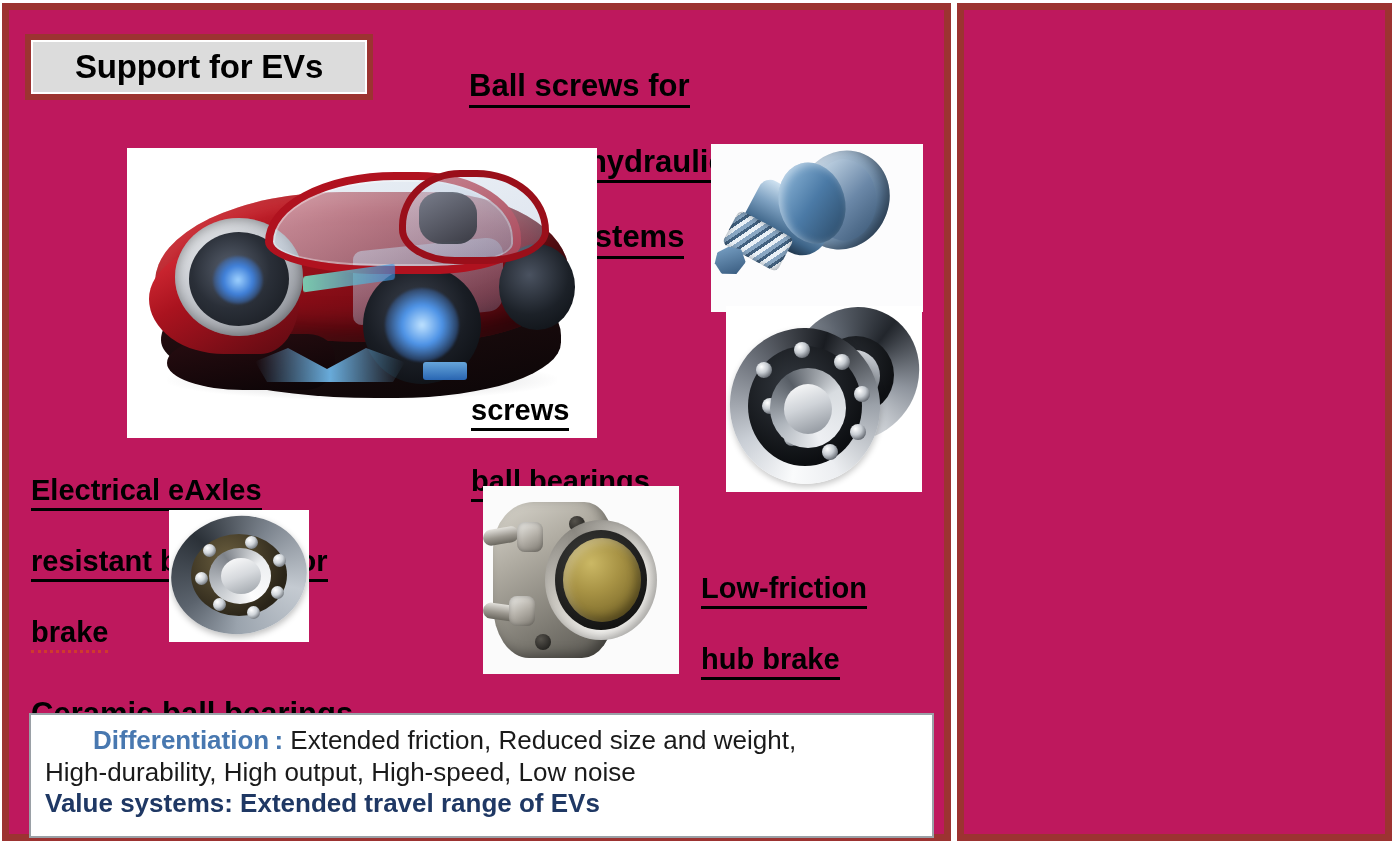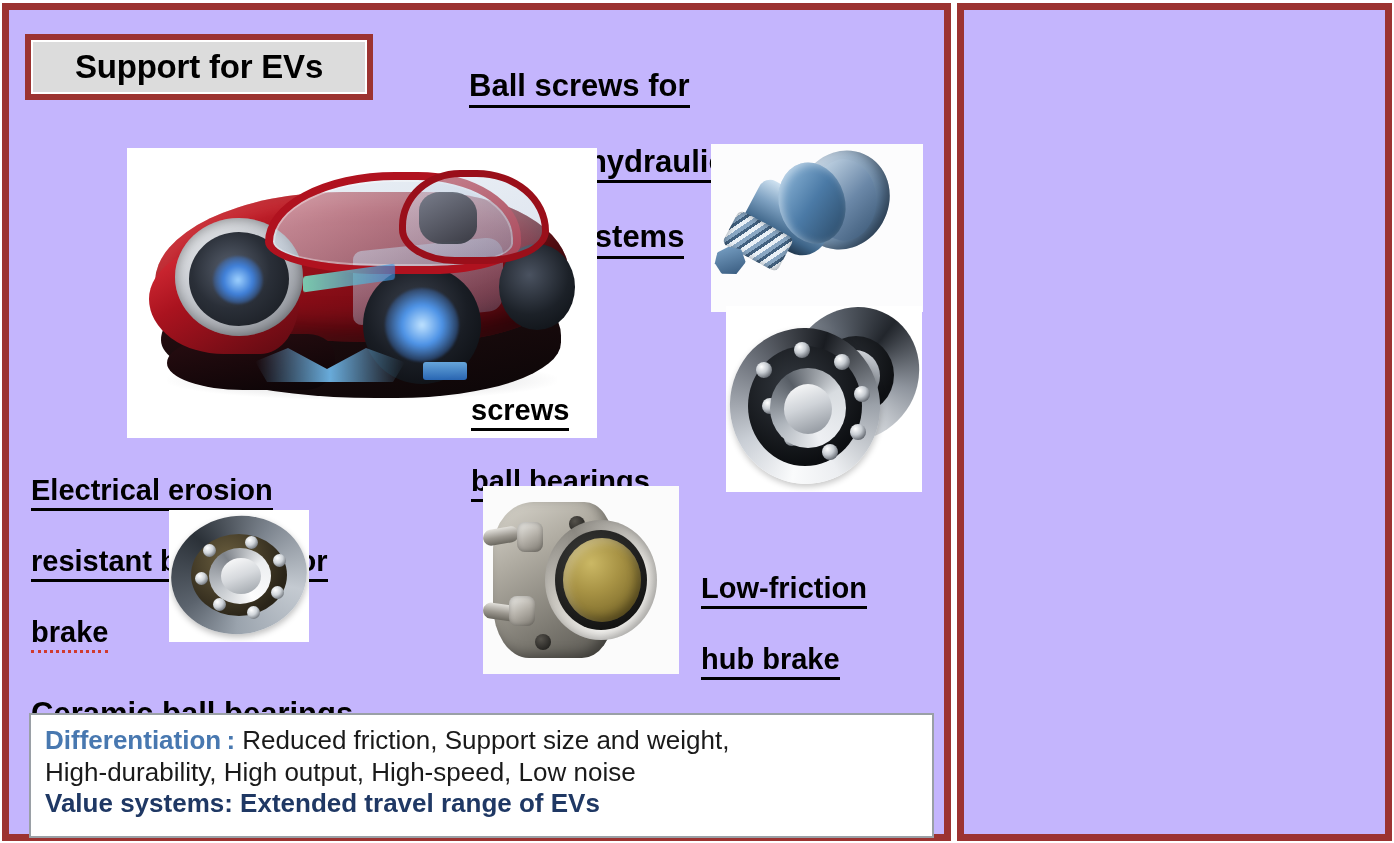--- a/index.html
+++ b/index.html
@@ -9,21 +9,21 @@
     background:#ffffff;
     font-family:"Liberation Sans", sans-serif;
     overflow:hidden;
     position:relative;
   }
   .stage{position:absolute;inset:0;width:1394px;height:843px;}
 
   
   .panel{
     position:absolute;
-    background:#c4b5fd;
+    background:#be185d;
     border:7px solid var(--brick,#9c3331);
     box-sizing:border-box;
   }
   #panel-left{left:2px;top:3px;width:949px;height:838px;}
   #panel-right{left:957px;top:3px;width:435px;height:838px;}
 
   
   .title-chip{
     position:absolute;
     background:#dcdcdc;
@@ -295,21 +295,21 @@
   .diffbox{
     position:absolute;
     background:#ffffff;
     border:2px solid #9aa0a6;
     box-sizing:border-box;
   }
   #diff-ev{left:20px;top:703px;width:905px;height:125px;padding:10px 14px 0 14px;}
 
   .d-line{display:block;line-height:1.22;}
   #diff-ev .d-line{font-size:26px;color:#1a1a1a;}
-  #diff-ev .d-head{color:#4878b0;font-weight:bold;}
+  #diff-ev .d-head{color:#4878b0;font-weight:bold;margin-left:48px;}
   #diff-ev .d-value{color:#1f3864;font-weight:bold;}
 </style>
 </head>
 <body>
 
 <div class="stage">
 
   <section class="panel" id="panel-left">
 
     <div class="title-chip" id="chip-ev">
@@ -369,21 +369,21 @@
       <div class="bb-ball" style="left:96px;top:138px;"></div>
       <div class="bb-ball" style="left:124px;top:118px;"></div>
       <div class="bb-ball" style="left:128px;top:80px;"></div>
       <div class="bb-ball" style="left:108px;top:48px;"></div>
       <div class="bb-ball" style="left:68px;top:36px;"></div>
       <div class="bb-front-in"></div>
       <div class="bb-front-bore"></div>
     </div>
 
     <div class="plabel" id="lbl-eaxle">
-      <span class="ul-line">Electrical erosion</span>
+      <span class="ul-line">Electrical eAxles</span>
       <span class="ul-line">resistant bearings for</span>
       <span class="ul-line sp-err">brake</span>
     </div>
 
     <div class="pic" id="pic-eaxle">
       <div class="ea-out"></div>
       <div class="ea-track"></div>
       <div class="ea-ball" style="left:34px;top:34px;"></div>
       <div class="ea-ball" style="left:26px;top:62px;"></div>
       <div class="ea-ball" style="left:44px;top:88px;"></div>
@@ -412,21 +412,21 @@
       <span class="ul-line">Ceramic ball bearings</span>
     </div>
 
     <div class="plabel" id="lbl-hub">
       <span class="ul-line">Low-friction</span>
       <span class="ul-line">hub brake</span>
       <span class="ul-line">bearings</span>
     </div>
 
     <div class="diffbox" id="diff-ev">
-      <span class="d-line"><span class="d-head">Differentiation :</span><span>  Reduced friction, Support size and weight,</span></span>
+      <span class="d-line"><span class="d-head">Differentiation :</span><span>  Extended friction, Reduced size and weight,</span></span>
       <span class="d-line">High-durability, High output, High-speed, Low noise</span>
       <span class="d-line d-value">Value systems: Extended travel range of EVs</span>
     </div>
   </section>
 
   <section class="panel" id="panel-right">
 
     
 
     

